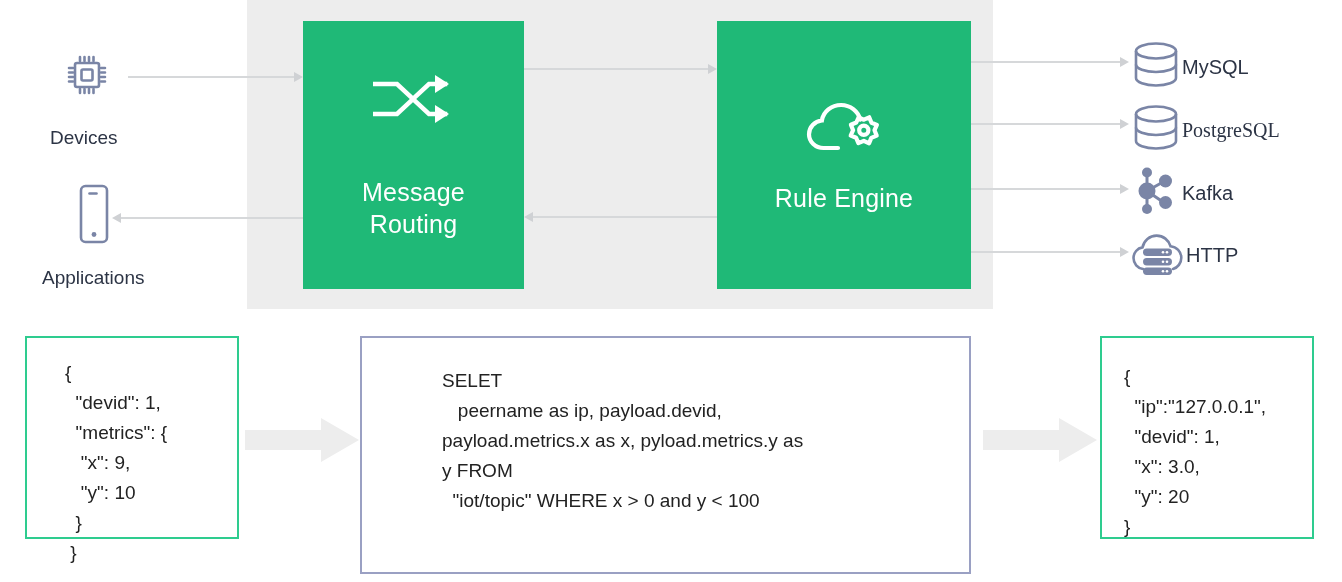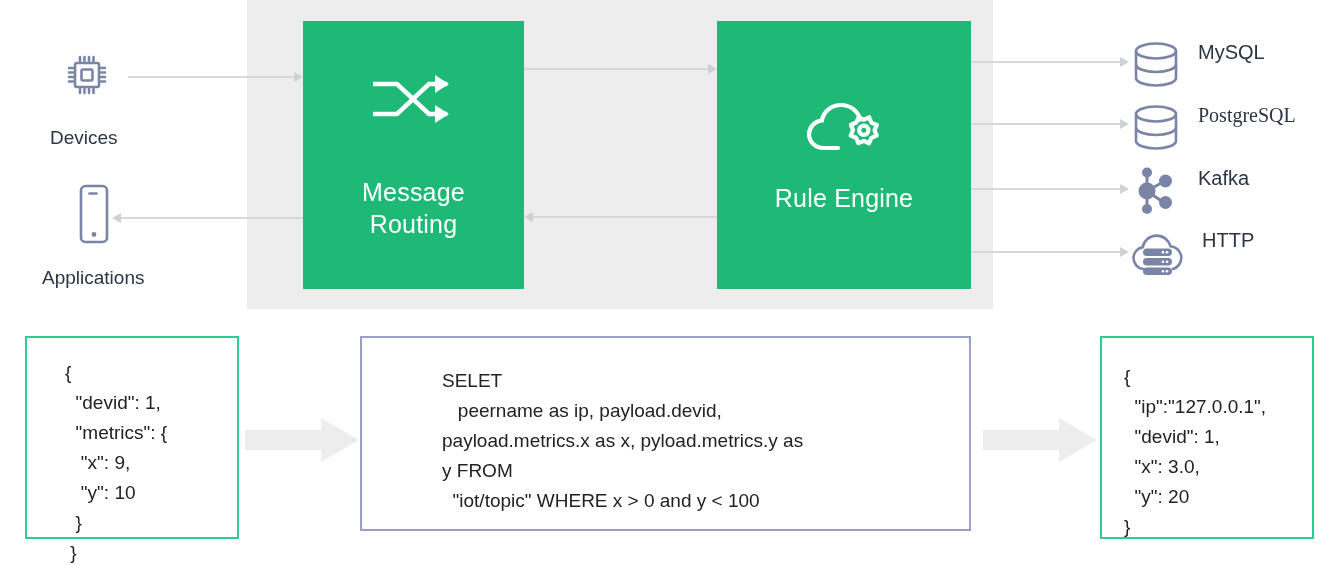--- a/index.html
+++ b/index.html
@@ -35,21 +35,21 @@
   }
   #box-message-routing { left: 303px; top: 21px; width: 221px; height: 268px; gap: 25px; }
   #box-rule-engine     { left: 717px; top: 21px; width: 254px; height: 268px; }
 
   
   .node { position: absolute; display: flex; flex-direction: column; }
   .node-icon { display: block; }
   .node-label {
     font-size: 19px; color: #2c3445; line-height: 24px; white-space: nowrap;
   }
-  .node-row { position: absolute; display: flex; align-items: flex-start; gap: 16px; }
+  .node-row { position: absolute; display: flex; align-items: center; gap: 0; }
   .node-row .node-label { font-size: 20px; }
 
   
   #node-devices      { left: 50px; top: 44px; align-items: flex-end; }
   #node-devices .node-label { margin-top: 16px; }
   #node-applications { left: 42px; top: 182px; align-items: center; }
   #node-applications .node-label { margin-top: 14px; }
 
   
   #node-mysql      { left: 1130px; top: 40px; }
@@ -72,21 +72,21 @@
     position: absolute; background: #ffffff;
     border: 2px solid #2ecc8f;
   }
   .payload-box.blue { border: 2px solid #9aa0c3; }
   .payload-text {
     font-size: 19px; line-height: 30px; color: #222222;
     white-space: pre; font-family: "Liberation Sans", sans-serif;
   }
   #payload-input  { left: 25px;   top: 336px; width: 214px; height: 203px; }
   #payload-input .payload-text  { position: absolute; left: 38px; top: 20px; }
-  #payload-sql    { left: 360px;  top: 336px; width: 611px; height: 195px; }
+  #payload-sql    { left: 360px;  top: 336px; width: 611px; height: 238px; }
   #payload-sql .payload-text    { position: absolute; left: 80px; top: 28px; }
   #payload-output { left: 1100px; top: 336px; width: 214px; height: 203px; }
   #payload-output .payload-text { position: absolute; left: 22px; top: 24px; }
 
   
   .block-arrow { position: absolute; }
   #block-arrow-1 { left: 245px;  top: 418px; }
   #block-arrow-2 { left: 983px;  top: 418px; }
 </style>
 </head>

